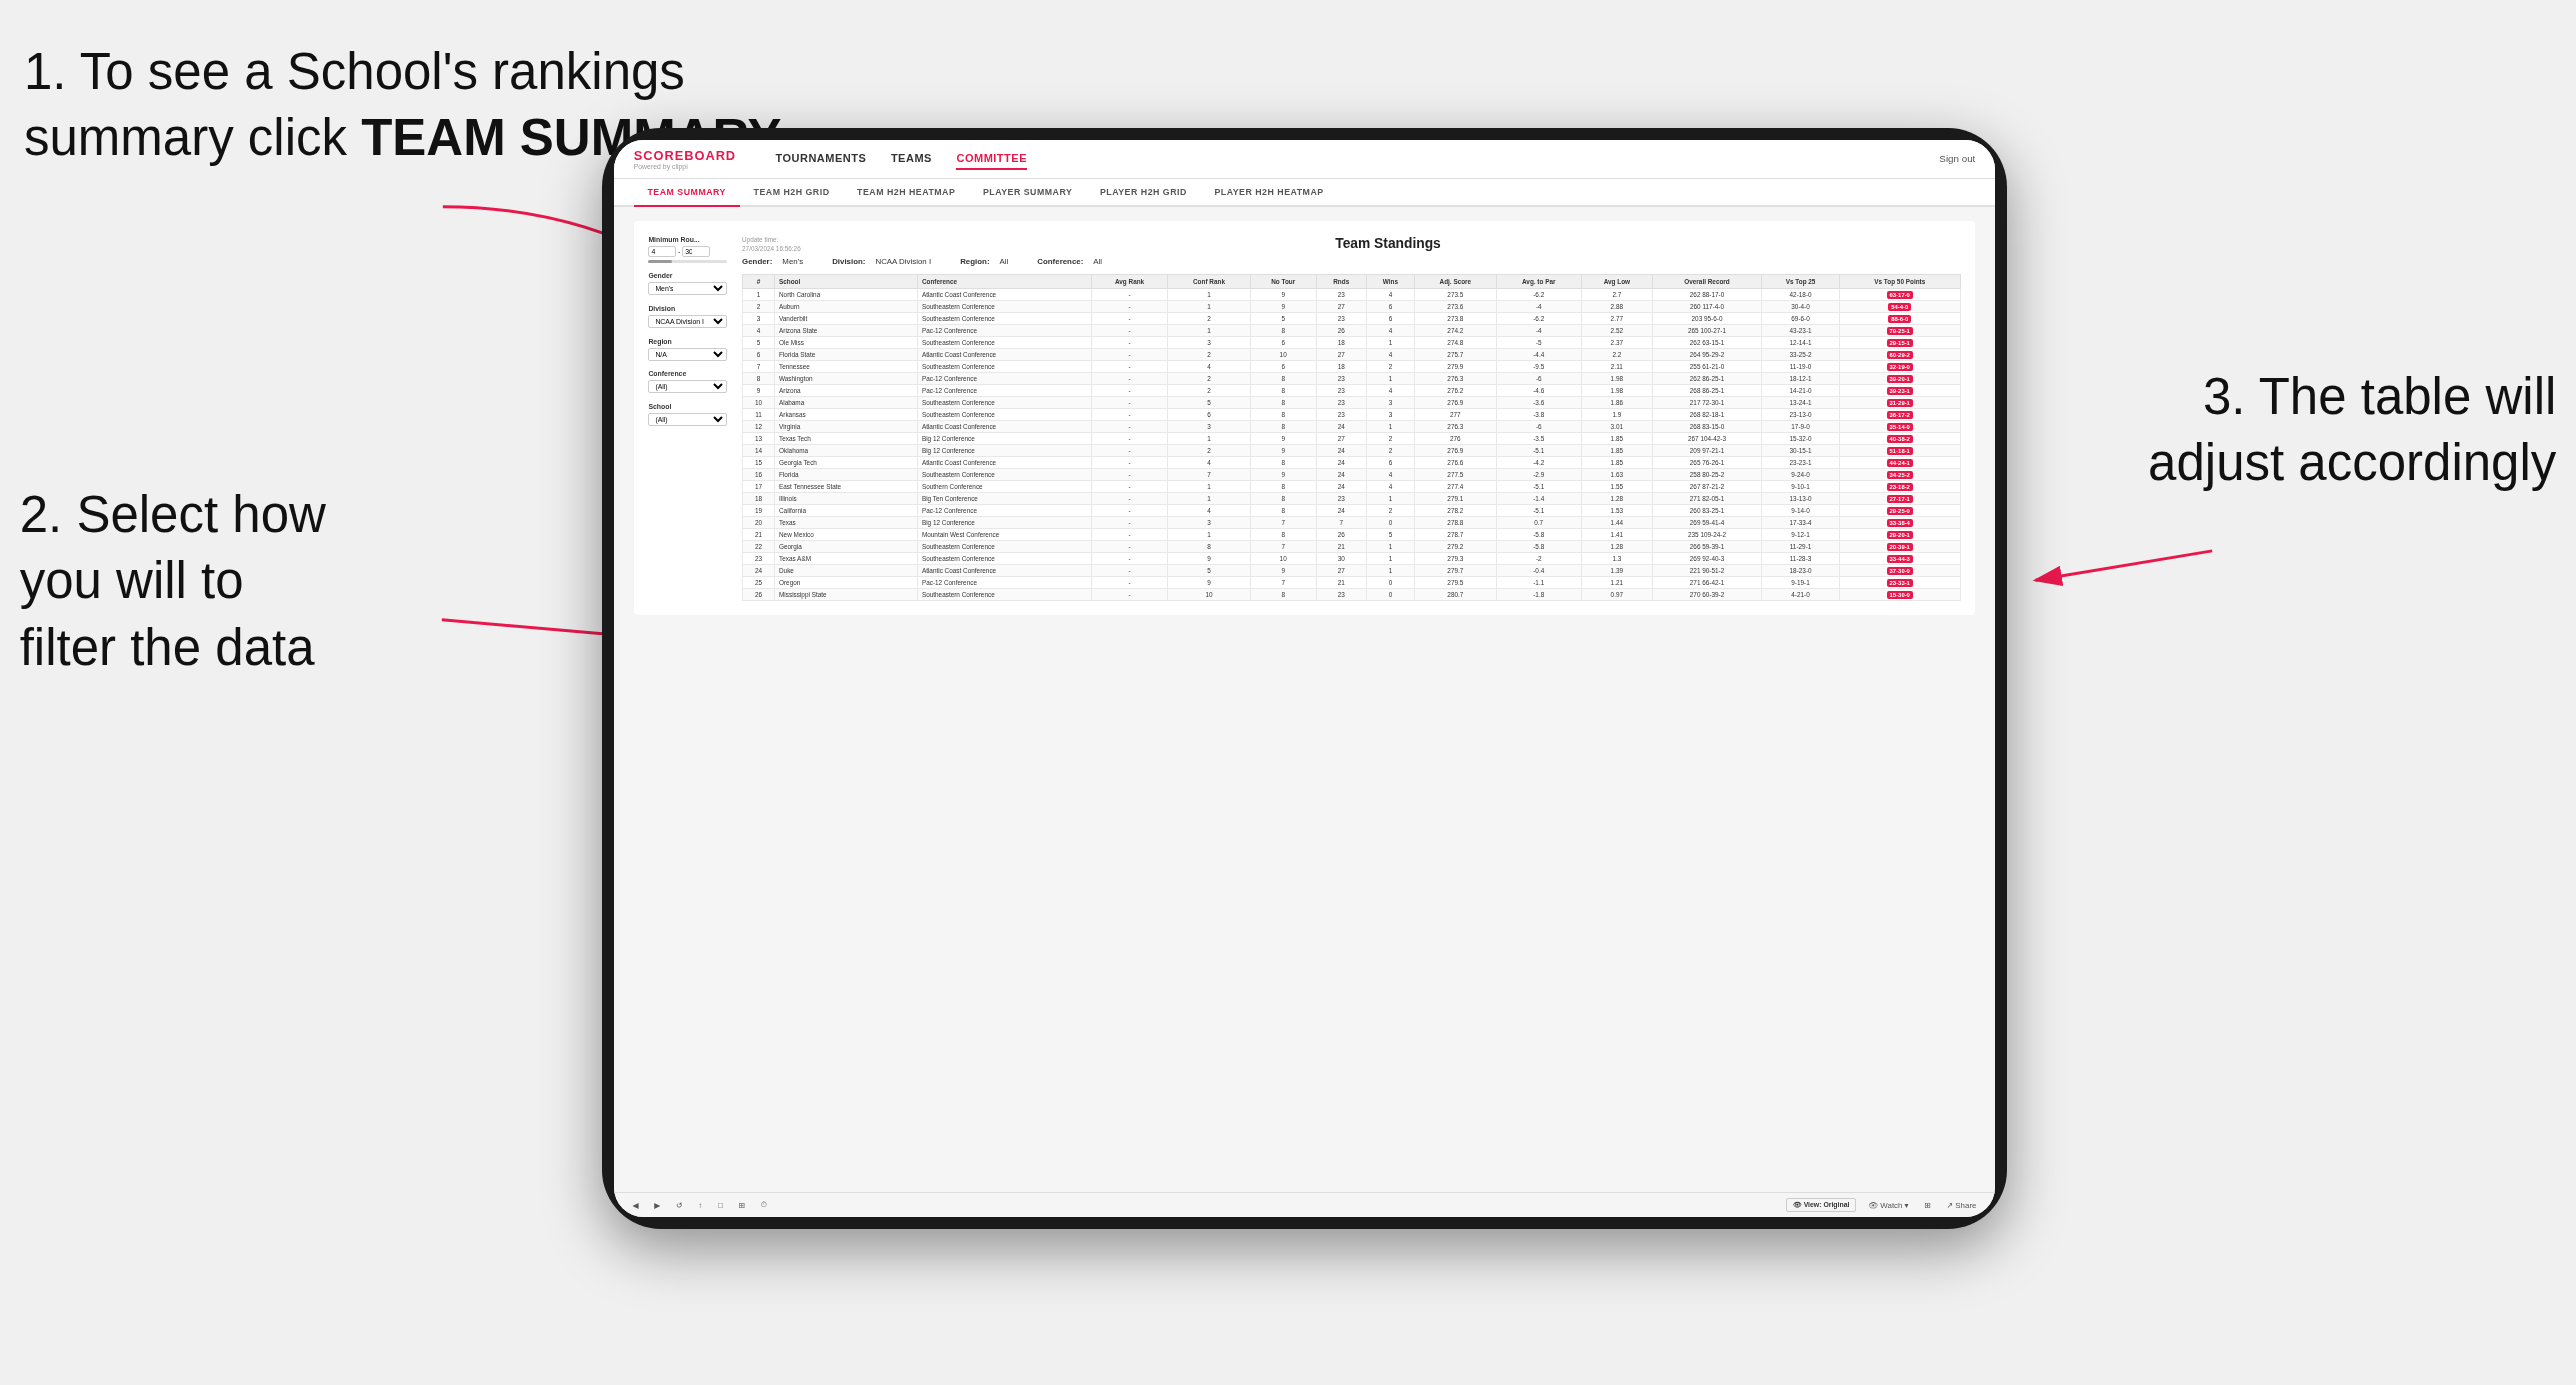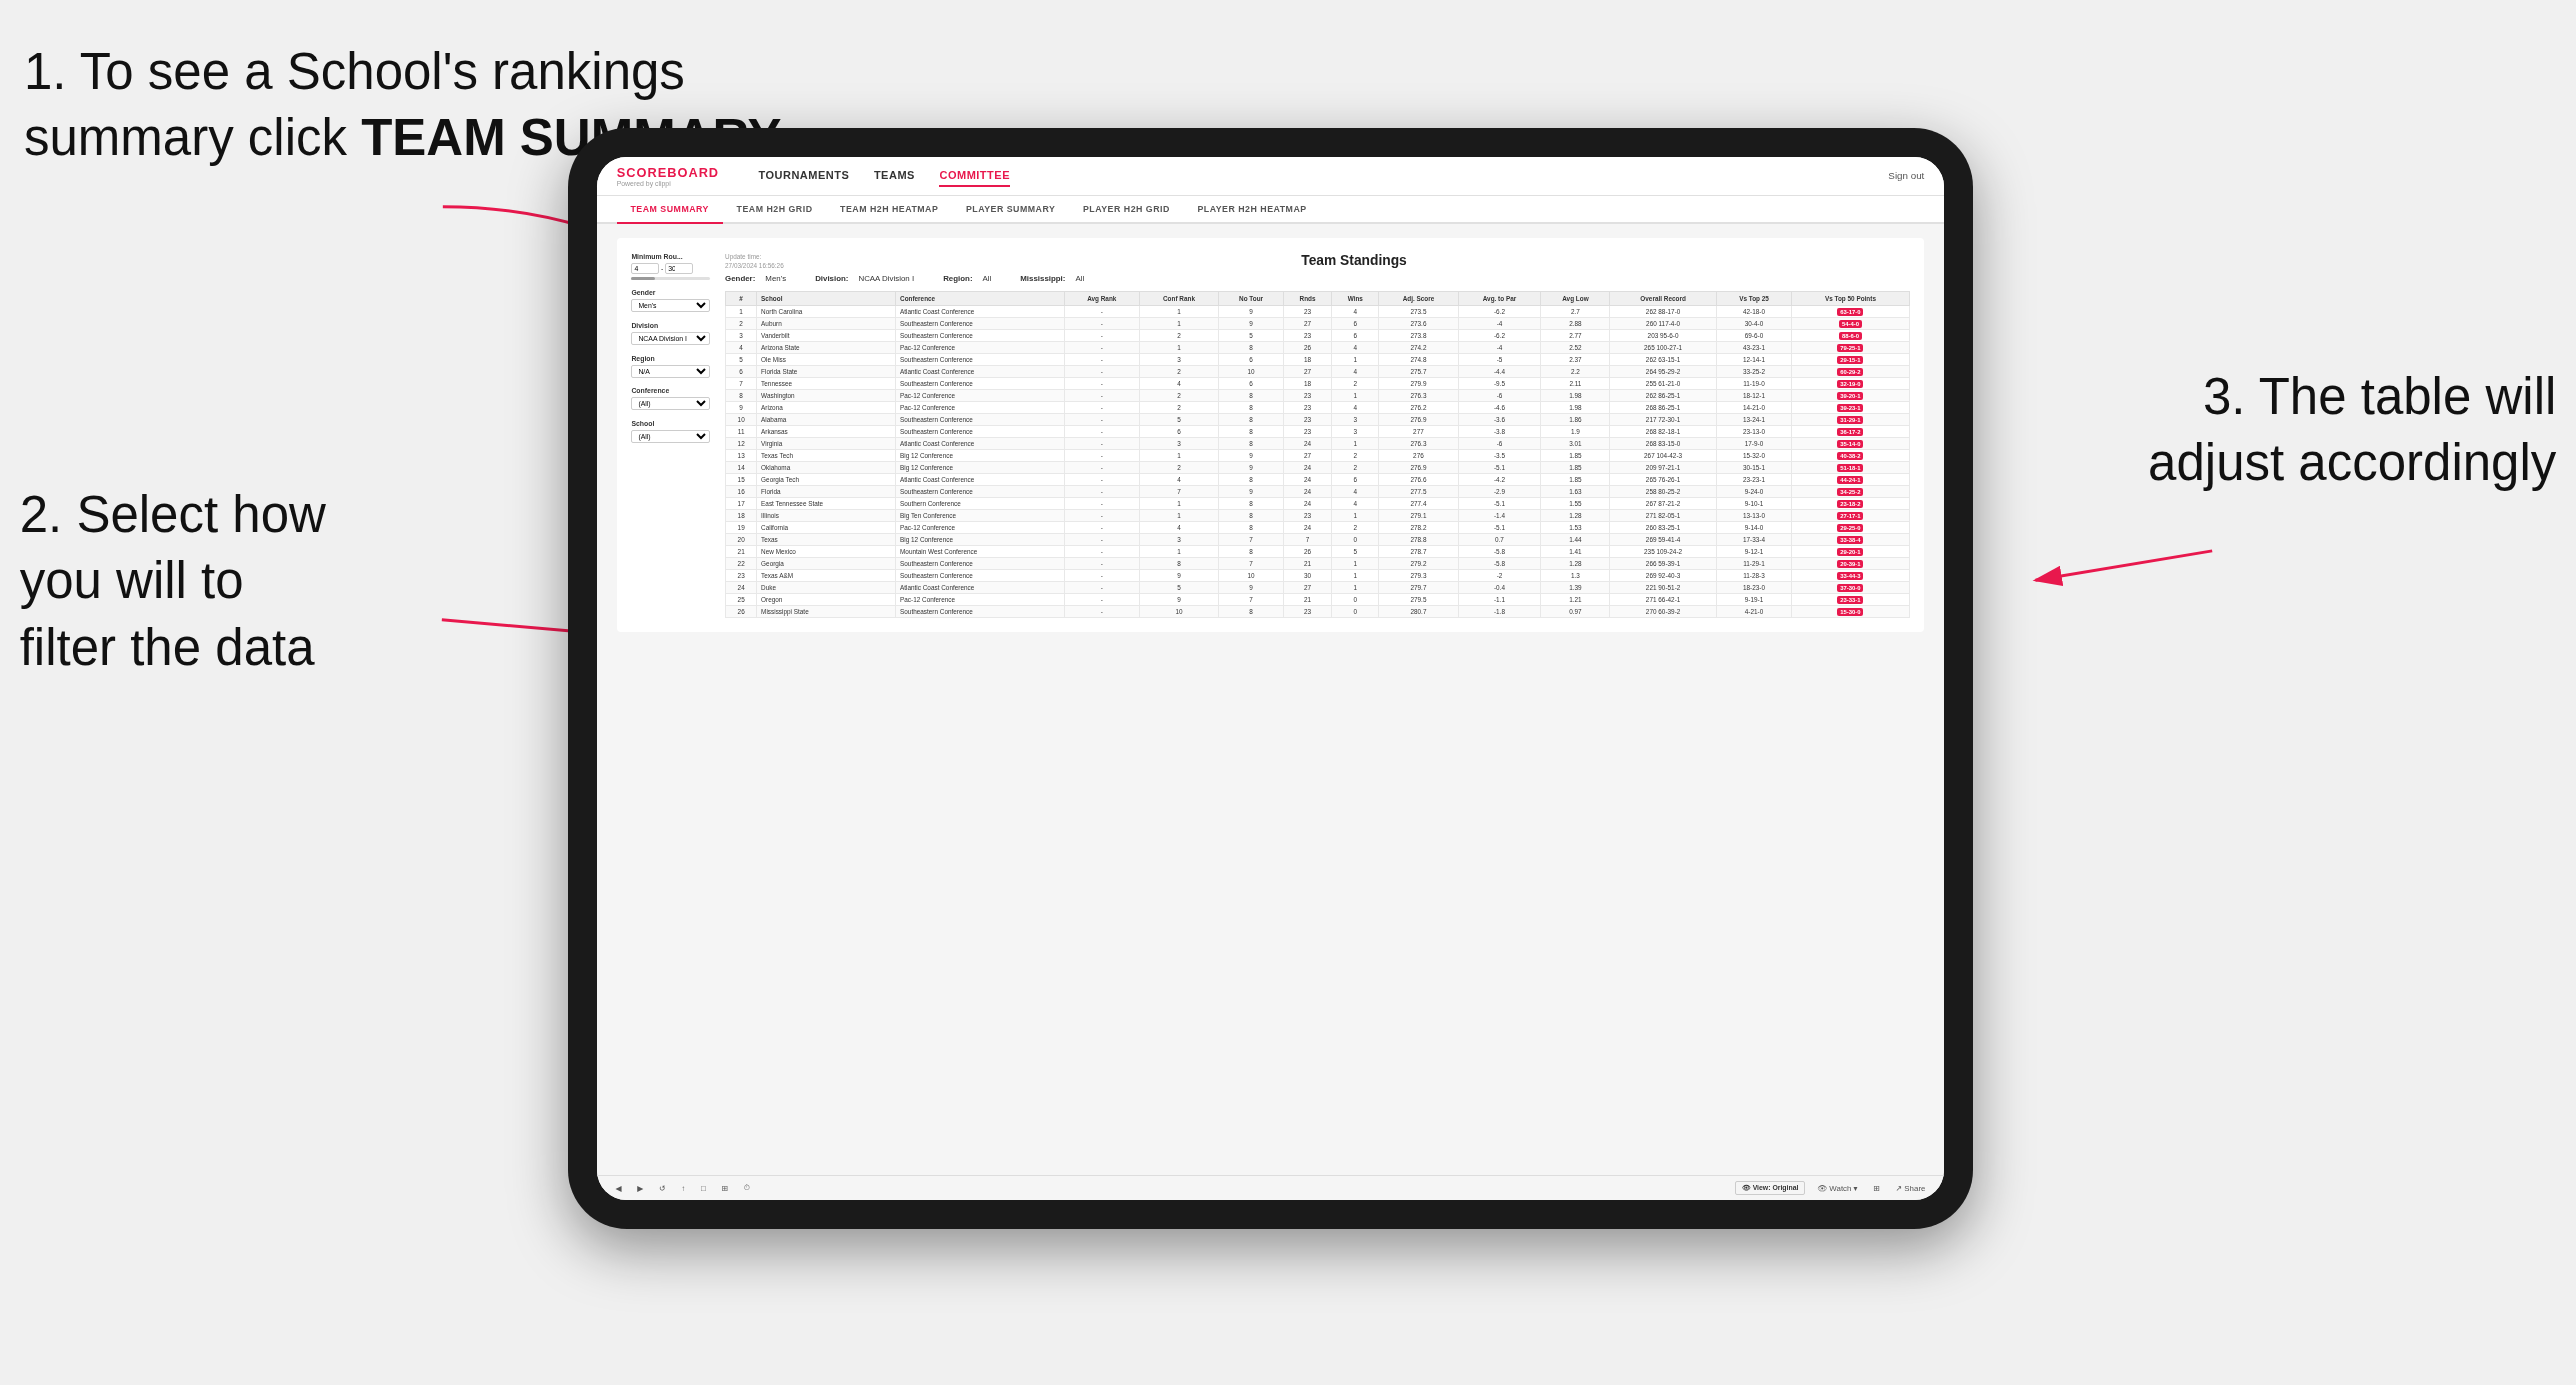--- a/index.html
+++ b/index.html
@@ -23,27 +23,27 @@
     .annotation strong { font-weight: 900; }
 
     .annotation-1 { top: 39px; left: 24px; }
     .annotation-2 { top: 482px; left: 19.7px; }
     .annotation-3 { top: 364px; right: 19.7px; text-align: right; }
 
     
     .tablet {
       position: absolute;
       top: 128px;
-      left: 568px;
+      left: 602px;
       width: 1405px;
       height: 1101px;
       background: #1a1a1a;
       border-radius: 59px;
       box-shadow: 0 19.7px 59px rgba(0,0,0,0.4);
-      padding: 29px;
+      padding: 12px;
     }
 
     .tablet-screen {
       width: 100%;
       height: 100%;
       background: #fff;
       border-radius: 29.5px;
       overflow: hidden;
       display: flex;
       flex-direction: column;
@@ -471,21 +471,21 @@
               <span>
                 <strong>Gender:</strong>&nbsp;<span>Men's</span>
               </span>
               <span>
                 <strong>Division:</strong>&nbsp;<span>NCAA Division I</span>
               </span>
               <span>
                 <strong>Region:</strong>&nbsp;<span>All</span>
               </span>
               <span>
-                <strong>Mississippi:</strong>&nbsp;<span>All</span>
+                <strong>Conference:</strong>&nbsp;<span>All</span>
               </span>
             </div>
           </div>
 
           <table class="data-table">
             <thead>
               <tr>
                 <th>#</th>
                 <th class="left">School</th>
                 <th class="left">Conference</th>

